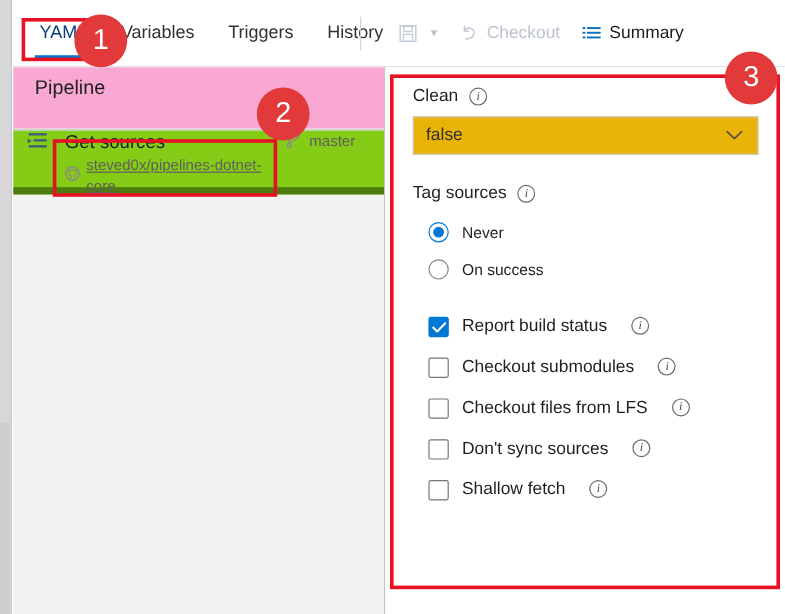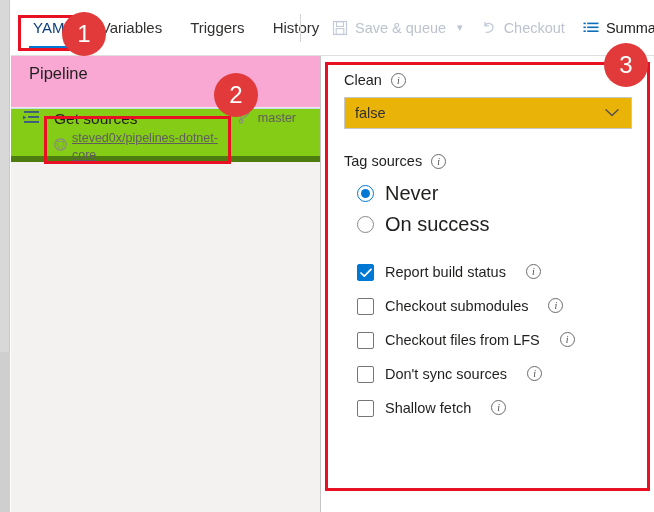--- a/index.html
+++ b/index.html
@@ -246,21 +246,21 @@
 
   .spacer-24 { height: 24px; }
   .spacer-18 { height: 18px; }
 
   .radio-list { margin-top: 2px; }
   .radio-item {
     display: flex;
     align-items: center;
     gap: 11px;
     height: 31px;
-    font-size: 20px;
+    font-size: 13px;
     color: #201f1e;
     cursor: pointer;
     padding-left: 13px;
   }
   .radio-outer {
     width: 17px; height: 17px;
     border-radius: 50%;
     border: 1px solid #8a8886;
     background: #fff;
     box-sizing: border-box;
@@ -373,21 +373,20 @@
     <div class="cmds">
 
       <div class="cmd disabled">
         <span class="glyph">
           <svg width="16" height="16" viewBox="0 0 16 16">
             <rect x="1.5" y="1.5" width="13" height="13" fill="none" stroke="#c3cbd6" stroke-width="1.2"></rect>
             <rect x="4.5" y="1.8" width="7" height="4.6" fill="none" stroke="#c3cbd6" stroke-width="1.1"></rect>
             <rect x="4.2" y="8.6" width="7.6" height="5.7" fill="none" stroke="#c3cbd6" stroke-width="1.1"></rect>
           </svg>
         </span>
-        <span>Save &amp; queue</span>
         <span class="caret-dd">▾</span>
       </div>
 
       <div class="cmd disabled">
         <span class="glyph">
           <svg width="16" height="16" viewBox="0 0 16 16">
             <path d="M4 5.4 C6 2.2, 12 3, 12 7.2 C12 11, 8.5 12.6, 5.2 12.4" fill="none" stroke="#c3cbd6" stroke-width="1.3" stroke-linecap="round"></path>
             <path d="M4 2.3 L4 5.8 L7.4 5.8" fill="none" stroke="#c3cbd6" stroke-width="1.3" stroke-linecap="round" stroke-linejoin="round"></path>
           </svg>
         </span>

